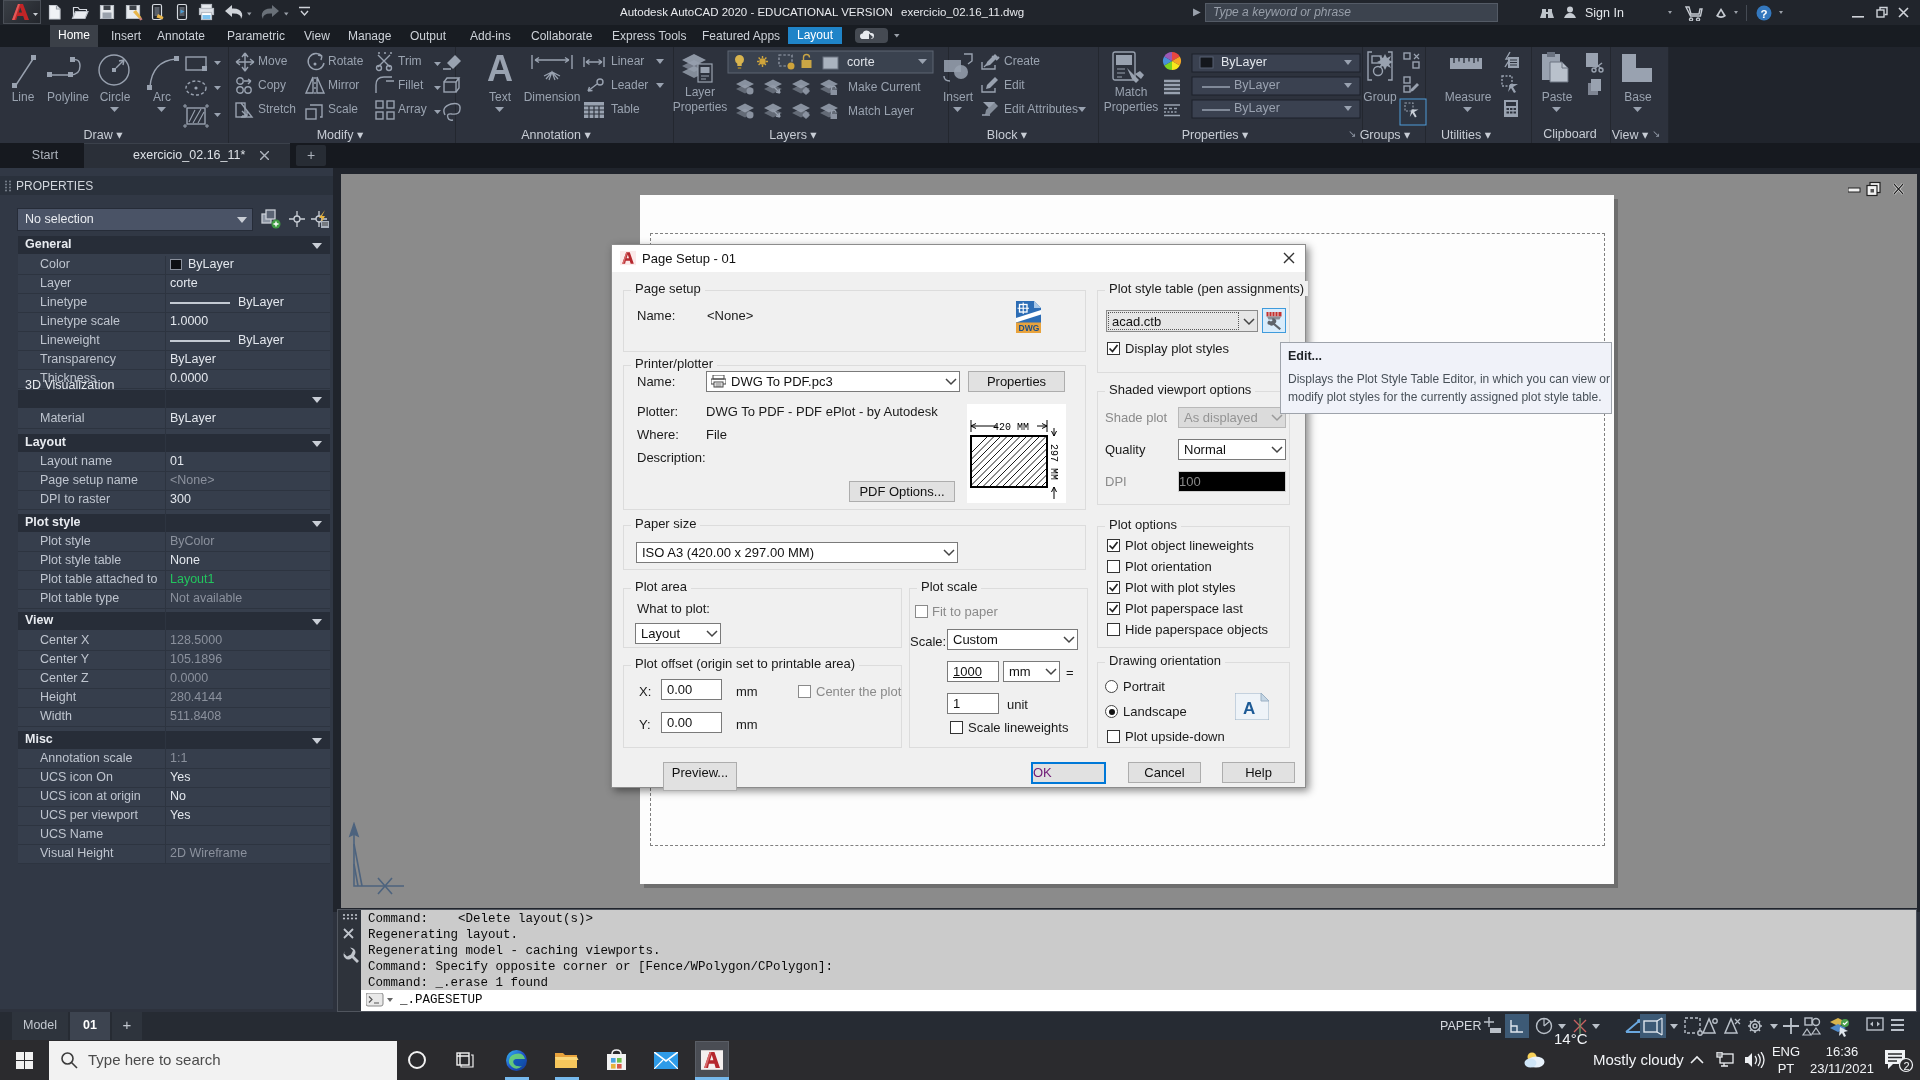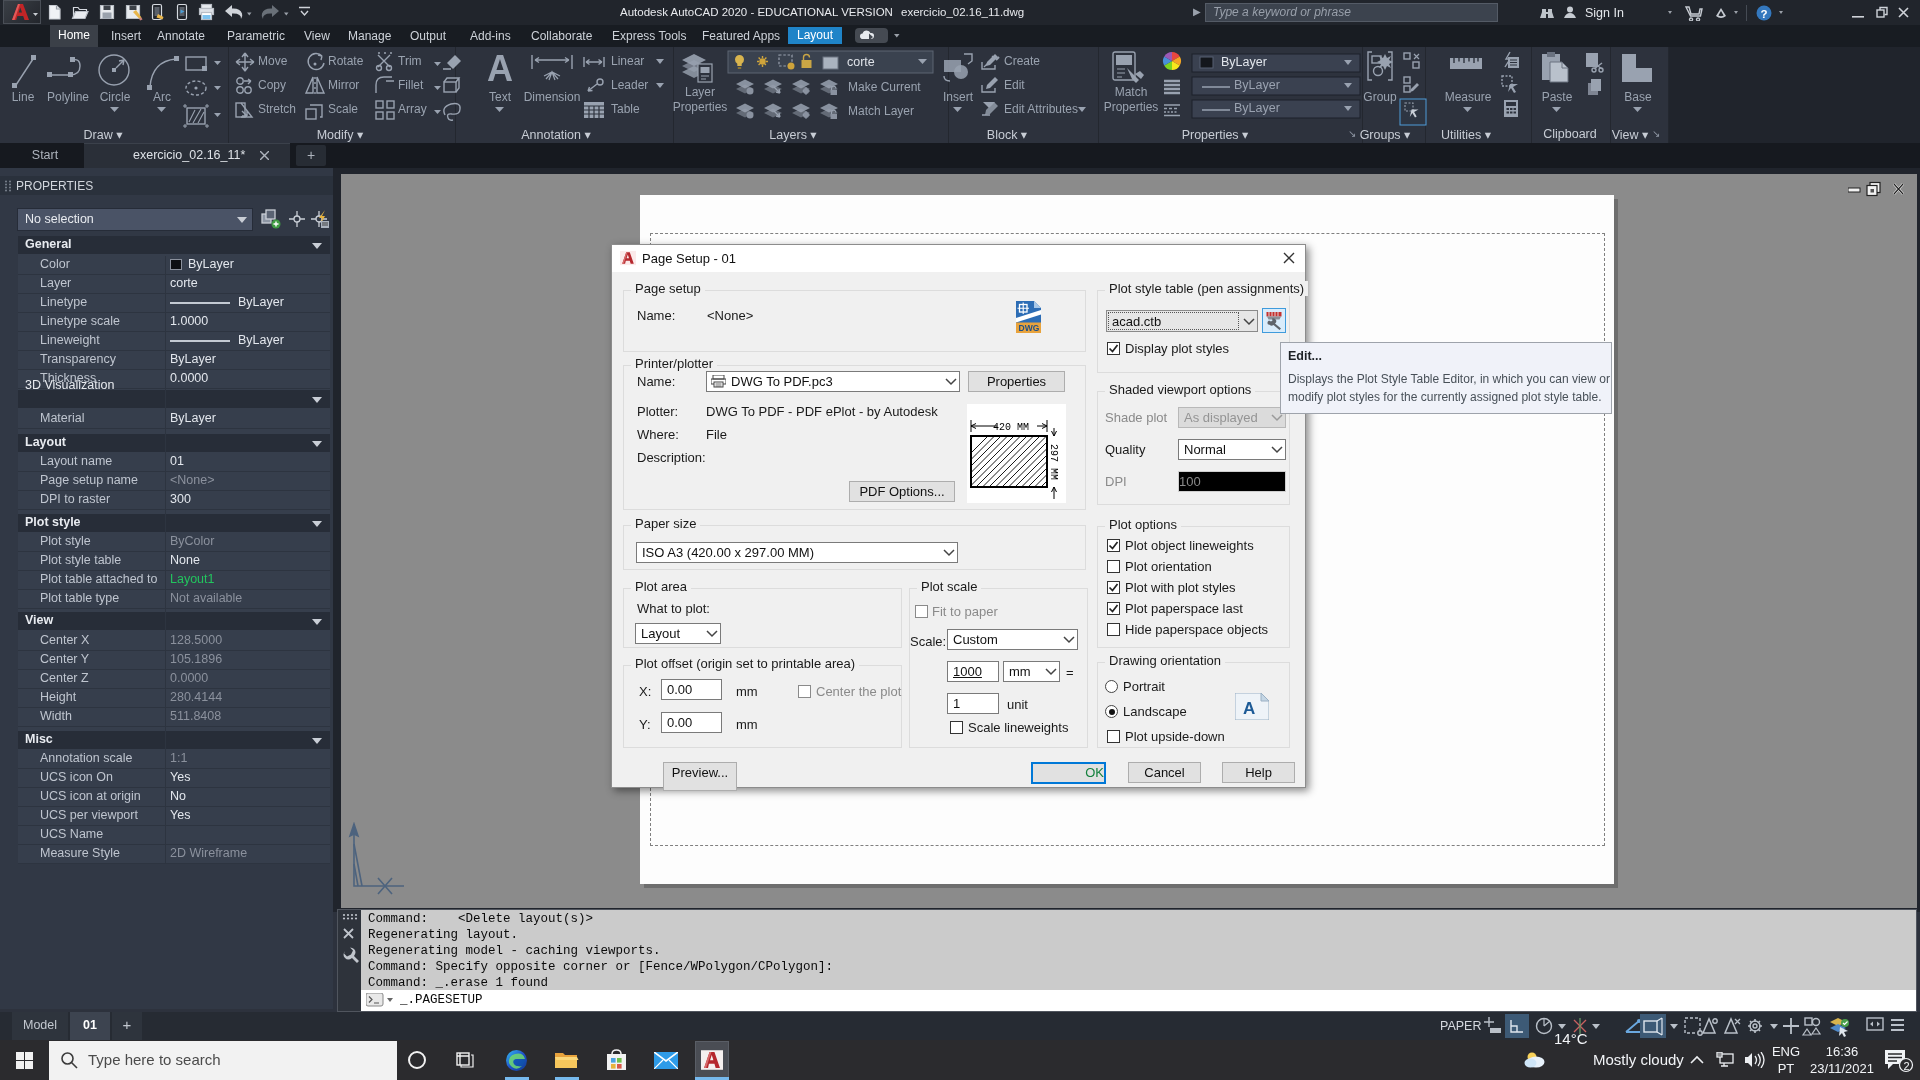--- a/index.html
+++ b/index.html
@@ -643,21 +643,21 @@
 <div class="abs" style="left:18px;top:806px;width:312px;height:1px;background:#2d3440;"></div>
 <div class="abs" style="left:40px;top:789px;font-size:12.5px;color:#bfc5cf;white-space:nowrap;">UCS icon at origin</div>
 <div class="abs" style="left:170px;top:789px;font-size:12.5px;color:#e3e7ed;white-space:nowrap;">No</div>
 <div class="abs" style="left:18px;top:825px;width:312px;height:1px;background:#2d3440;"></div>
 <div class="abs" style="left:40px;top:808px;font-size:12.5px;color:#bfc5cf;white-space:nowrap;">UCS per viewport</div>
 <div class="abs" style="left:170px;top:808px;font-size:12.5px;color:#e3e7ed;white-space:nowrap;">Yes</div>
 <div class="abs" style="left:18px;top:844px;width:312px;height:1px;background:#2d3440;"></div>
 <div class="abs" style="left:40px;top:827px;font-size:12.5px;color:#bfc5cf;white-space:nowrap;">UCS Name</div>
 <div class="abs" style="left:170px;top:827px;font-size:12.5px;color:#e3e7ed;white-space:nowrap;"></div>
 <div class="abs" style="left:18px;top:863px;width:312px;height:1px;background:#2d3440;"></div>
-<div class="abs" style="left:40px;top:846px;font-size:12.5px;color:#bfc5cf;white-space:nowrap;">Measure Style</div>
+<div class="abs" style="left:40px;top:846px;font-size:12.5px;color:#bfc5cf;white-space:nowrap;">Visual Height</div>
 <div class="abs" style="left:170px;top:846px;font-size:12.5px;color:#8b919d;white-space:nowrap;">2D Wireframe</div>
 <div class="abs" style="left:165px;top:256px;width:1px;height:608px;background:#2d3440;"></div>
 <div class="abs" style="left:333px;top:168px;width:1587px;height:744px;background:#20242c;"></div>
 <div class="abs" style="left:341px;top:174px;width:1576px;height:734px;background:#8b8b8b;"></div>
 <svg class="abs" style="left:1848px;top:181px;" width="62" height="16" viewBox="0 0 62 16">
 <rect x="0" y="7" width="12" height="4" fill="#f2f2f2" stroke="#222" stroke-width="1"></rect>
 <g>
       <rect x="22" y="1.5" width="10" height="10" fill="#f2f2f2" stroke="#222" stroke-width="1.2"></rect>
       <rect x="19" y="4.5" width="10" height="10" fill="#f2f2f2" stroke="#222" stroke-width="1.2"></rect>
       <rect x="22.5" y="8" width="3.5" height="3.5" fill="#555"></rect>
@@ -864,21 +864,21 @@
 <div class="abs" style="left:1108.5px;top:708.5px;width:6px;height:6px;background:#111;border-radius:50%;"></div>
 <div class="abs" style="left:1123px;top:704px;font-size:13px;color:#1a1a1a;white-space:nowrap;">Landscape</div>
 <div class="abs" style="left:1107px;top:730px;width:13px;height:13px;background:#ffffff;border:1px solid #333333;"></div>
 <div class="abs" style="left:1125px;top:729px;font-size:13px;color:#1a1a1a;white-space:nowrap;">Plot upside-down</div>
 <svg class="abs" style="left:1235px;top:693px;" width="34" height="27" viewBox="0 0 34 27">
 <path d="M0 0 h26 l8 8 v19 h-34 z" fill="#eef3f8" stroke="#9ab0c4" stroke-width="1"></path>
 <path d="M26 0 l8 8 h-8 z" fill="#c5d6e4" stroke="#9ab0c4" stroke-width="1"></path>
 <text x="8" y="21" font-size="17" font-weight="bold" fill="#1c5a96" font-family="Liberation Sans">A</text>
 </svg>
 <div class="abs" style="left:623px;top:762px;width:74px;height:29px;background:#e1e1e1;border:1px solid #adadad;font-size:13px;color:#111;text-align:center;line-height:19px;margin-left:40px;">Preview...</div>
-<div class="abs" style="left:1031px;top:762px;width:75px;height:22px;background:#e1e1e1;border:2px solid #0078d7;font-size:13px;color:#15803d;text-align:right;line-height:18px;">OK</div>
+<div class="abs" style="left:1031px;top:762px;width:75px;height:22px;background:#e1e1e1;border:2px solid #0078d7;font-size:13px;color:#701a75;text-align:left;line-height:18px;">OK</div>
 <div class="abs" style="left:1128px;top:762px;width:73px;height:21px;background:#e1e1e1;border:1px solid #adadad;font-size:13px;color:#111;text-align:center;line-height:19px;">Cancel</div>
 <div class="abs" style="left:1222px;top:762px;width:73px;height:21px;background:#e1e1e1;border:1px solid #adadad;font-size:13px;color:#111;text-align:center;line-height:19px;">Help</div>
 <div class="abs" style="left:1280px;top:342px;width:332px;height:72px;background:#f0f2f9;border:1px solid #9ea3ab;"></div>
 <div class="abs" style="left:1288px;top:349px;font-size:12.5px;font-weight:bold;color:#1e2226;">Edit...</div>
 <div class="abs" style="left:1288px;top:370px;width:324px;font-size:12px;color:#485058;line-height:18px;">Displays the Plot Style Table Editor, in which you can view or<br>modify plot styles for the currently assigned plot style table.</div>
 <div class="abs" style="left:337px;top:909px;width:1580px;height:103px;background:#2e333b;border:1px solid #50555e;"></div>
 <svg class="abs" style="left:341px;top:913px;" width="18" height="60" viewBox="0 0 18 60">
 <g fill="#c0c5cc">
       <circle cx="3" cy="2" r="1.1"></circle>
       <circle cx="7" cy="2" r="1.1"></circle>

